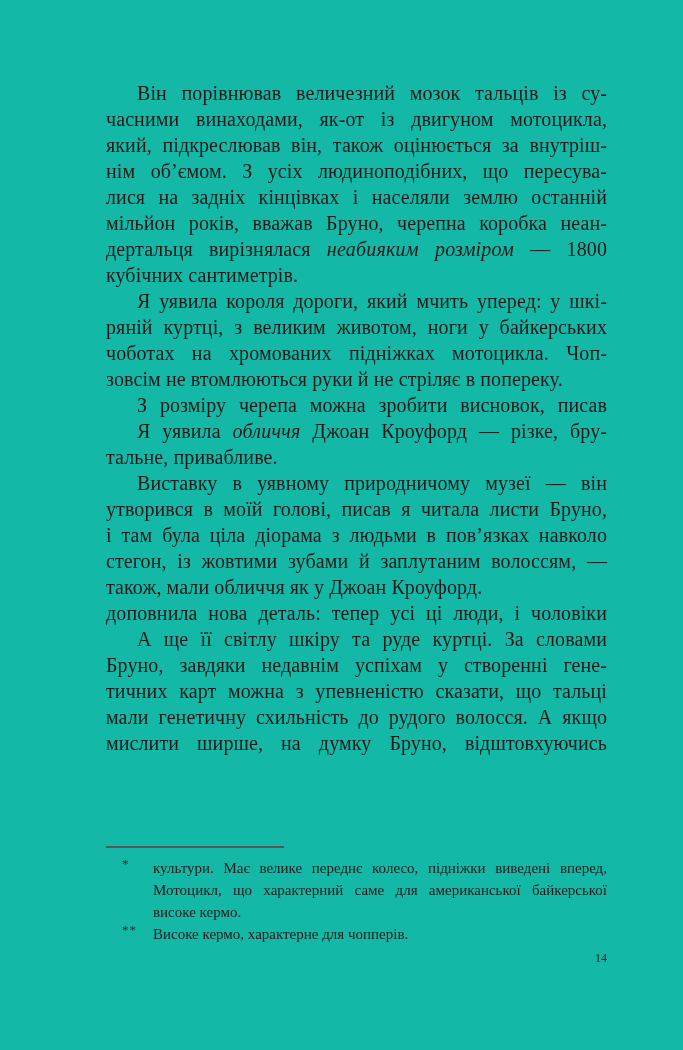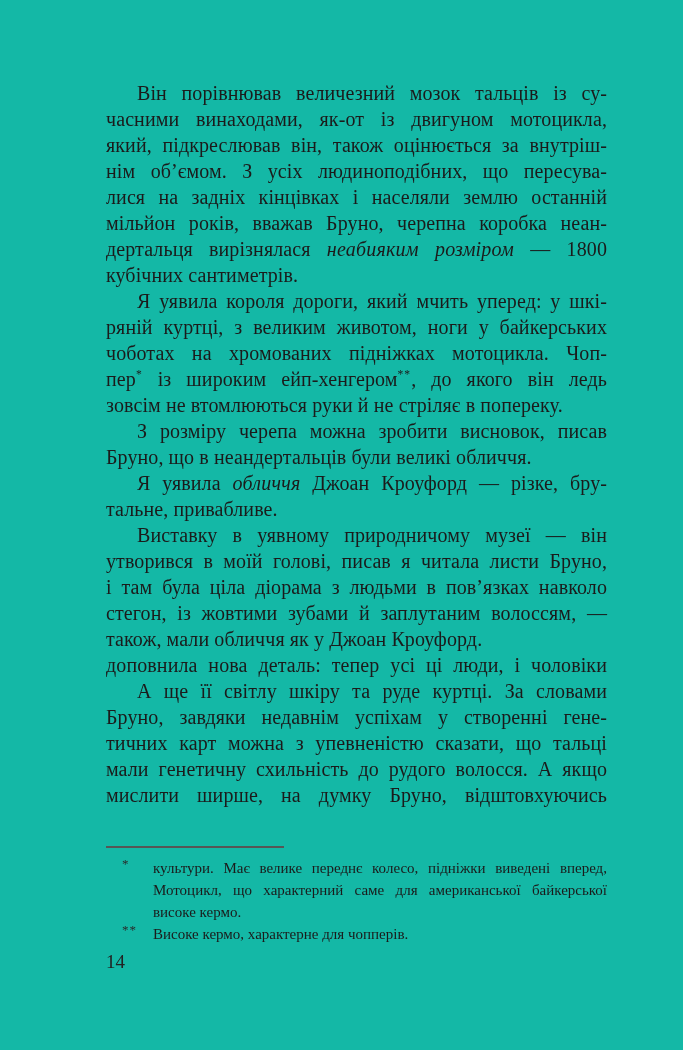--- a/index.html
+++ b/index.html
@@ -57,22 +57,22 @@
     font-size:15px;
     line-height:22px;
     text-align:justify;
     text-align-last:justify;
   }
   .fn-line.last { text-align-last:left; }
   .page-number {
     position:absolute;
     left:106px; top:951px;
     width:501px;
-    text-align:left;
-    font-size:19px;
+    text-align:right;
+    font-size:12px;
     color:#222222;
   }
 </style>
 </head>
 <body>
 
 <div class="page" style="background: #14b8a6; color: rgb(27, 27, 27);">
   <div class="text-block">
       <div class="para">
         <div class="line first">Він порівнював величезний мозок тальців із су-</div>
@@ -81,26 +81,24 @@
         <div class="line">нім об’ємом. З усіх людиноподібних, що пересува-</div>
         <div class="line">лися на задніх кінцівках і населяли землю останній</div>
         <div class="line">мільйон років, вважав Бруно, черепна коробка неан-</div>
         <div class="line">дертальця вирізнялася <em>неабияким розміром</em> — 1800</div>
         <div class="line last">кубічних сантиметрів.</div>
       </div>
       <div class="para">
         <div class="line first">Я уявила короля дороги, який мчить уперед: у шкі-</div>
         <div class="line">ряній куртці, з великим животом, ноги у байкерських</div>
         <div class="line">чоботах на хромованих підніжках мотоцикла. Чоп-</div>
-        <div class="line">пер<sup>*</sup> із широким ейп-хенгером<sup>**</sup>, до якого він ледь</div>
         <div class="line last">зовсім не втомлюються руки й не стріляє в попереку.</div>
       </div>
       <div class="para">
         <div class="line first">З розміру черепа можна зробити висновок, писав</div>
-        <div class="line last">Бруно, що в неандертальців були великі обличчя.</div>
       </div>
       <div class="para">
         <div class="line first">Я уявила <em>обличчя</em> Джоан Кроуфорд — різке, бру-</div>
         <div class="line last">тальне, привабливе.</div>
       </div>
       <div class="para">
         <div class="line first">Виставку в уявному природничому музеї — він</div>
         <div class="line">утворився в моїй голові, писав я читала листи Бруно,</div>
         <div class="line">і там була ціла діорама з людьми в пов’язках навколо</div>
         <div class="line">стегон, із жовтими зубами й заплутаним волоссям, —</div>

